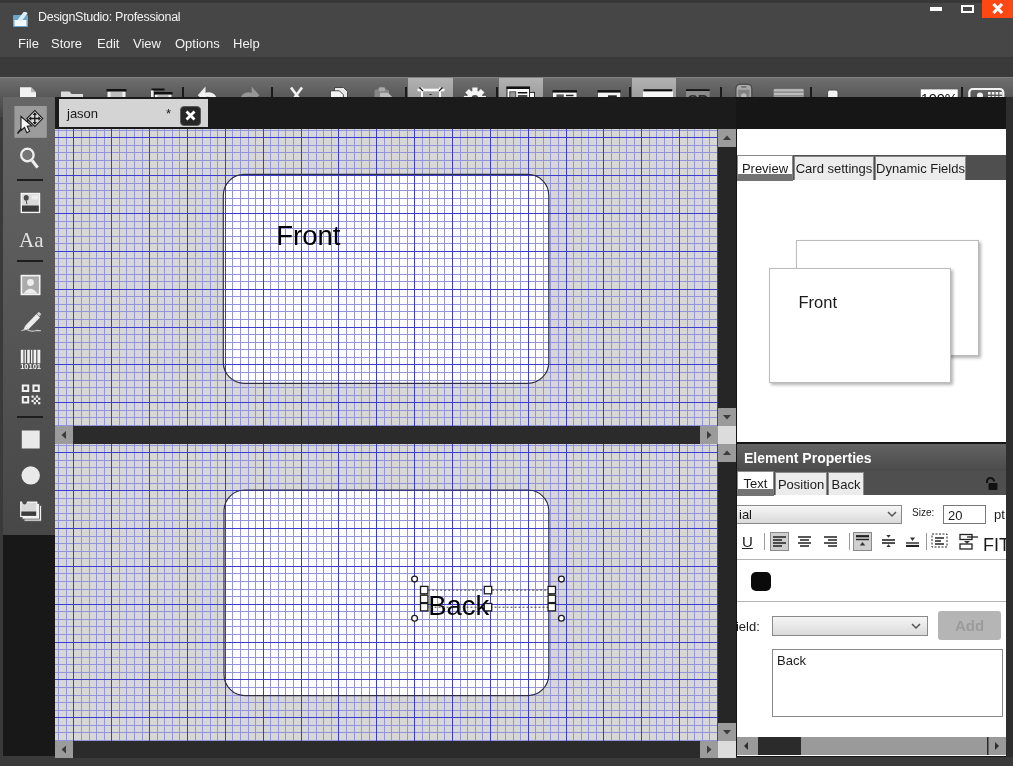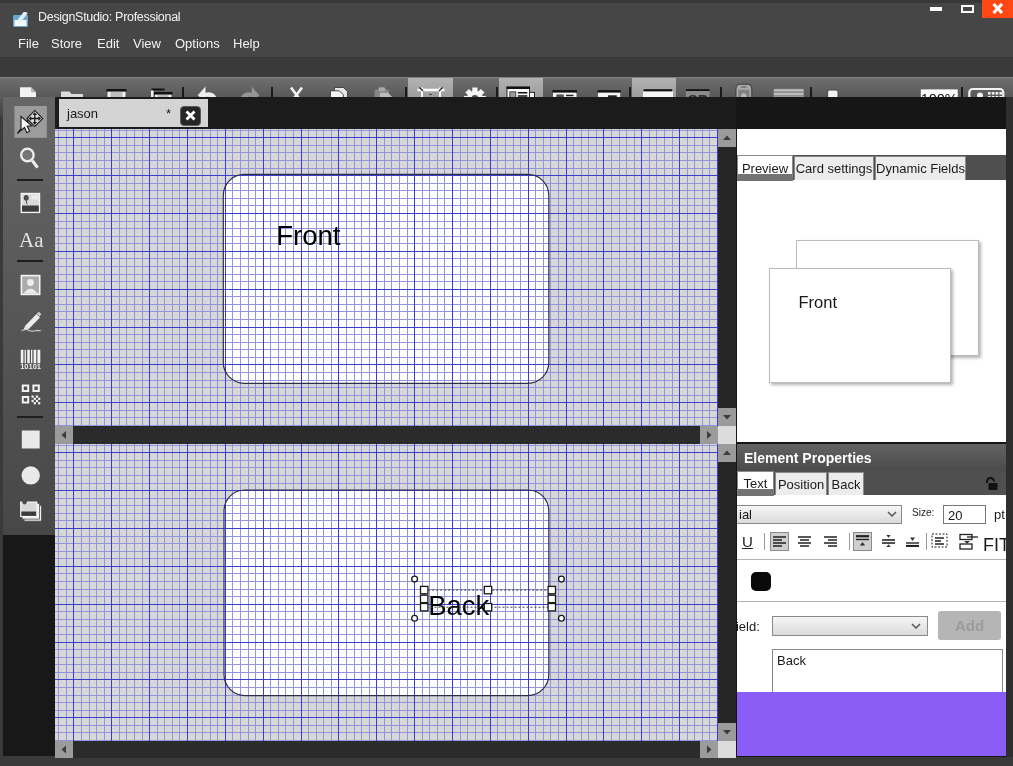--- a/index.html
+++ b/index.html
@@ -462,21 +462,21 @@
 <div class="abs" id="p2" style="left:737px;top:444px;width:269px;height:312px;background:#8b5cf6">
   <div class="phead" style="left:0;top:0;width:269px;height:27px;padding:6px 0 0 7px">Element Properties</div>
   <div class="abs" style="left:0;top:27px;width:269px;height:24px;background:#4f4f4f"></div>
   <div class="ptab active" style="left:0;top:27px;width:37px;height:25px;line-height:24px">Text</div>
   <div class="ptab" style="left:38px;top:28px;width:52px;height:24px;line-height:23px">Position</div>
   <div class="ptab" style="left:91px;top:28px;width:36px;height:24px;line-height:23px">Back</div>
   <svg class="abs" style="left:247px;top:33px" width="14" height="15" viewBox="0 0 14 15">
     <path d="M3 6 V4.5 A3.5 3.5 0 0 1 10 4.5" fill="none" stroke="#111" stroke-width="2"></path>
     <rect x="4.5" y="6" width="9" height="7" rx="1" fill="#111"></rect>
   </svg>
-  <div class="abs" style="left:0;top:51px;width:269px;height:197px;background:#fff;overflow:hidden">
+  <div class="abs" style="left:0;top:51px;width:269px;height:261px;background:#fff;overflow:hidden">
 
     <div class="abs" style="left:-19px;top:10px;width:184px;height:19px;background:linear-gradient(#f6f6f6,#dadada);border:1px solid #8a8a8a"></div>
     <div class="abs" style="left:2px;top:12px;font-size:13px;color:#1a1a1a">ial</div>
     <svg class="abs" style="left:150px;top:16px" width="10" height="7">
         <path d="M1 1 L5 5 L9 1" fill="none" stroke="#555" stroke-width="1.5"></path>
       </svg>
     <div class="abs" style="left:175px;top:12px;font-size:10px;color:#1a1a1a">Size:</div>
     <div class="abs" style="left:206px;top:10px;width:43px;height:19px;background:#fff;border:1px solid #787878;font-size:13px;color:#1a1a1a;padding:2px 0 0 4px">20</div>
     <div class="abs" style="left:257px;top:12px;font-size:13px;color:#1a1a1a">pt</div>
 

